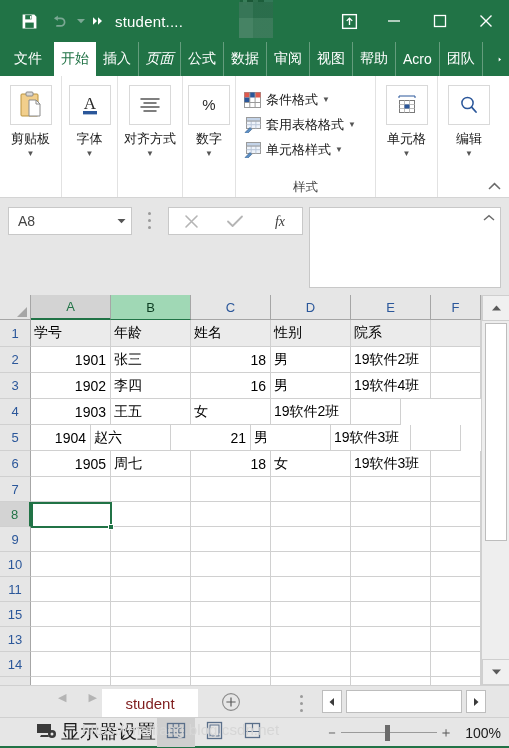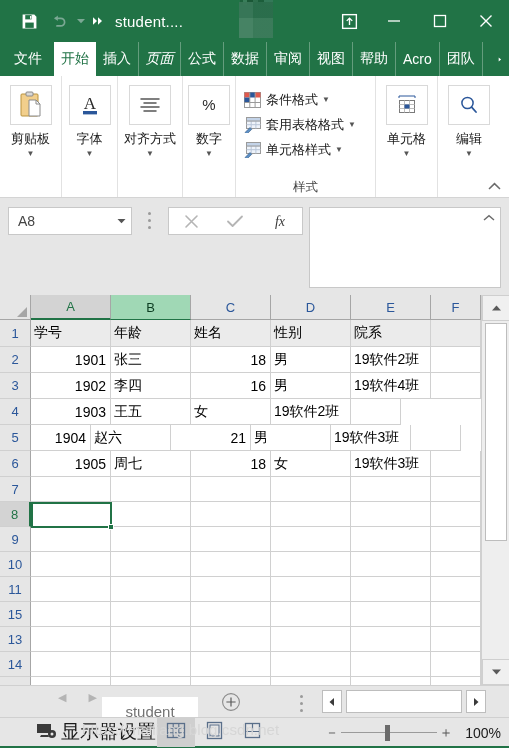--- a/index.html
+++ b/index.html
@@ -202,24 +202,24 @@
   .vs-up { position:absolute; left:0; top:0; }
   .vs-dn { position:absolute; left:0; bottom:0; }
   .vs-track { position:absolute; left:0; top:26px; bottom:26px; width:28px; background:#eeeeee; }
   .vs-thumb { position:absolute; left:3px; top:2px; width:22px; height:218px; background:#ffffff; border:1px solid #bdbdbd; }
 
   
   .tabbar { position: absolute; left: 0; top: 685px; width: 509px; height: 32px; background: #e6e6e6; border-top: 1px solid #d0d0d0; }
   .nav-arrows { position:absolute; left: 58px; top: 5px; display:flex; gap: 22px; }
   .nav-arrows span { color: #b4b4b4; font-size: 11px; }
   .sheettab {
-    position: absolute; left: 102px; top: 11px; width: 96px; height: 31px;
+    position: absolute; left: 102px; top: 3px; width: 96px; height: 31px;
     background: #ffffff;
     display: flex; align-items: center; justify-content: center;
-    font-size: 15px; color: #737373;
+    font-size: 15px; color: #7f1d1d;
     border-bottom: 2px solid #217346;
   }
   .addsheet { position: absolute; left: 220px; top: 5px; width: 22px; height: 22px; display:flex; align-items:center; justify-content:center; }
   .tb-grip2 { position:absolute; left: 300px; top: 9px; }
   .tb-grip2 i { display:block; width:3px; height:3px; background:#9a9a9a; margin-bottom:4px; border-radius:50%; }
   .hscroll { position:absolute; left: 322px; top: 4px; width: 164px; height: 23px; display:flex; }
   .hs-btn { width: 20px; height: 23px; background:#ffffff; border:1px solid #bdbdbd; display:flex; align-items:center; justify-content:center; }
   .hs-track { flex:1; background:#e6e6e6; position:relative; }
   .hs-thumb { position:absolute; left:4px; top:0; right:4px; height:23px; background:#ffffff; border:1px solid #bdbdbd; }
 

